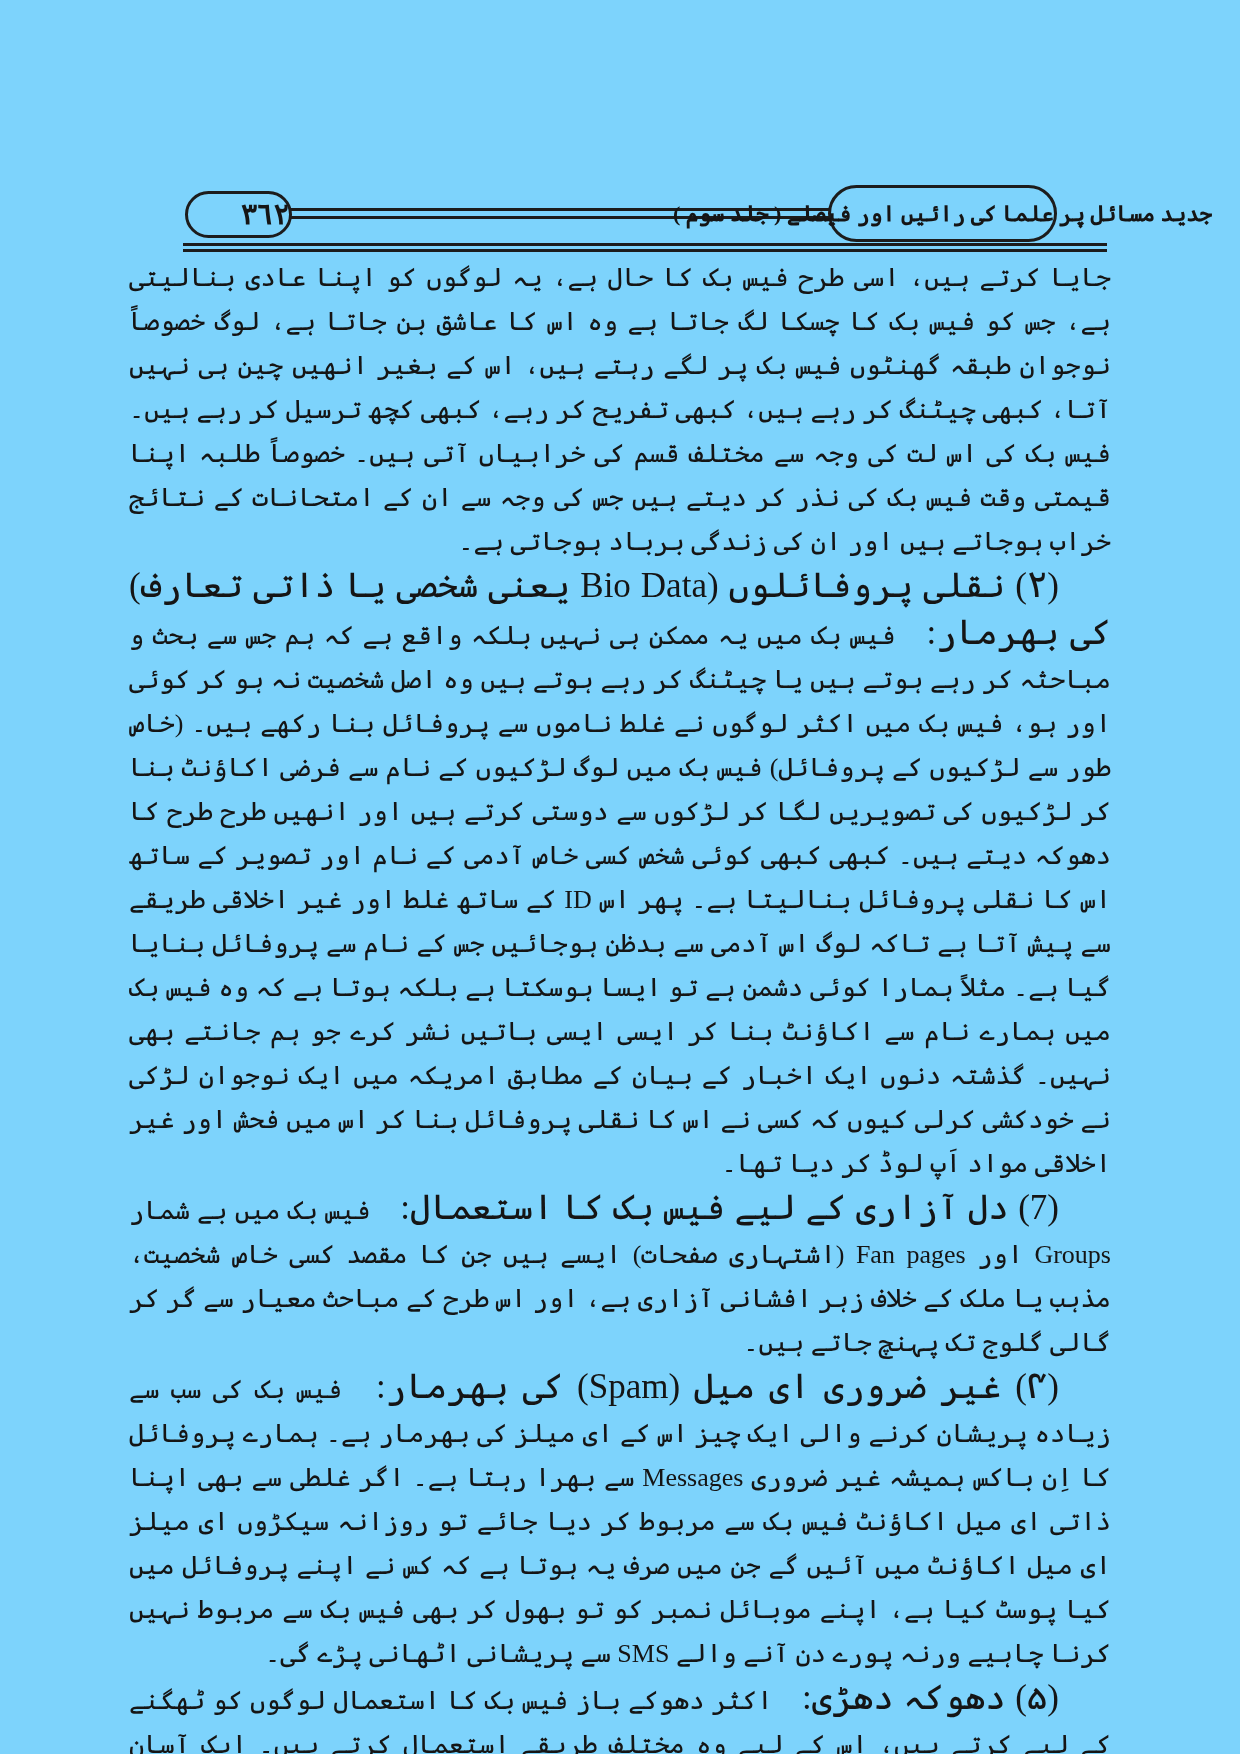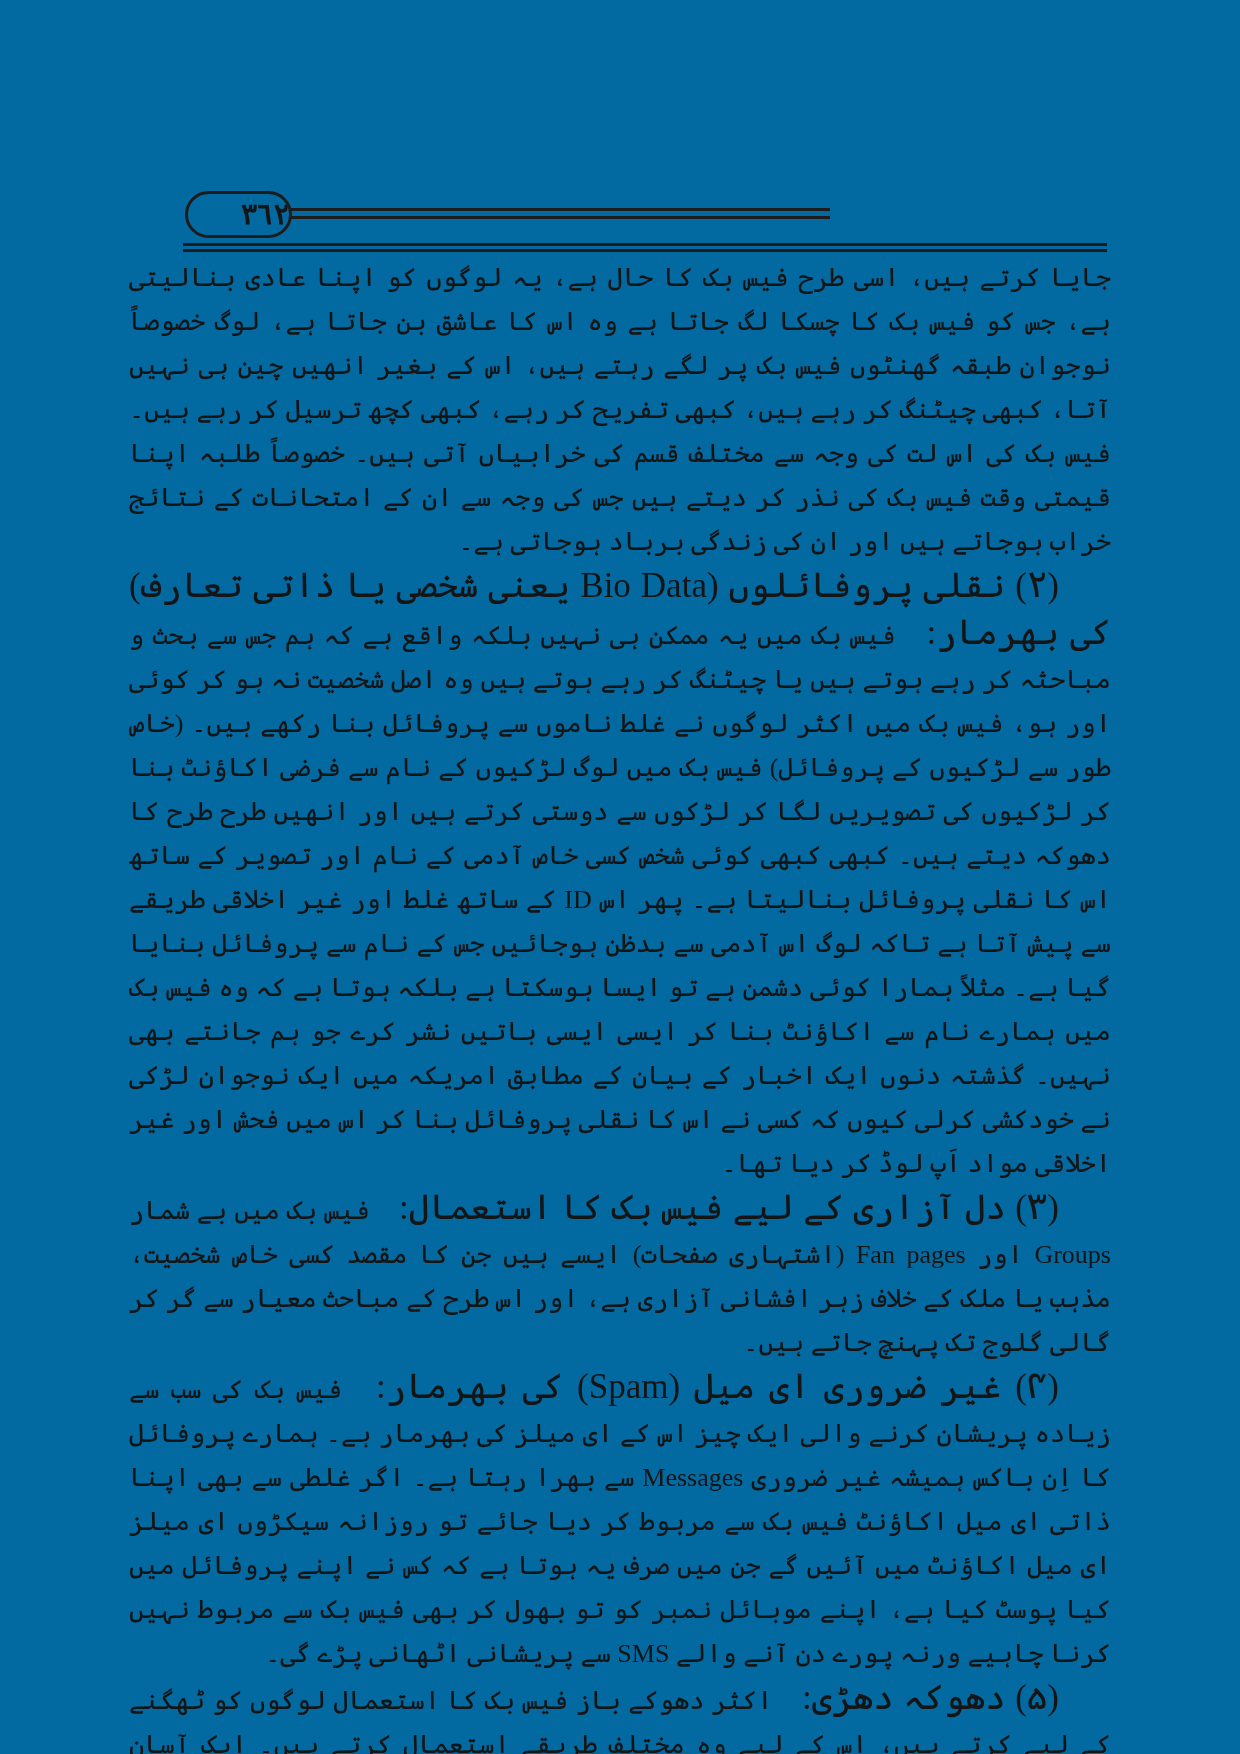--- a/index.html
+++ b/index.html
@@ -4,21 +4,21 @@
 <style>
   html, body {
     margin: 0;
     padding: 0;
     background: #ffffff;
   }
   .page {
     position: relative;
     width: 1240px;
     height: 1754px;
-    background: #0369a1;
+    background: #7dd3fc;
     color: #151515;
     font-family: "Liberation Serif", serif;
     overflow: hidden;
   }
 
   
   .pagenum-box {
     position: absolute;
     left: 185px;
     top: 191px;
@@ -100,28 +100,31 @@
 </style>
 </head>
 <body>
 
 <div class="page">
 
   <div class="pagenum-box">
     <span>۳۶۲</span>
   </div>
   <div class="header-connector"></div>
+  <div class="title-box">
+    <span>جدید مسائل پر علما کی رائیں اور فیصلے ( جلد سوم )</span>
+  </div>
   <div class="header-rule"></div>
 
   <div class="body-text">
 
     <p class="para"><span>جایا کرتے ہیں، اسی طرح فیس بک کا حال ہے، یہ لوگوں کو اپنا عادی بنالیتی ہے، جس کو فیس بک کا چسکا لگ جاتا ہے وہ اس کا عاشق بن جاتا ہے، لوگ خصوصاً نوجوان طبقہ گھنٹوں فیس بک پر لگے رہتے ہیں، اس کے بغیر انھیں چین ہی نہیں آتا، کبھی چیٹنگ کر رہے ہیں، کبھی تفریح کر رہے، کبھی کچھ ترسیل کر رہے ہیں۔ فیس بک کی اس لت کی وجہ سے مختلف قسم کی خرابیاں آتی ہیں۔ خصوصاً طلبہ اپنا قیمتی وقت فیس بک کی نذر کر دیتے ہیں جس کی وجہ سے ان کے امتحانات کے نتائج خراب ہوجاتے ہیں اور ان کی زندگی برباد ہوجاتی ہے۔</span></p>
 
     <p class="para indent"><span class="section-heading">(۲) نقلی پروفائلوں (Bio Data یعنی شخصی یا ذاتی تعارف) کی بھرمار: </span><span>فیس بک میں یہ ممکن ہی نہیں بلکہ واقع ہے کہ ہم جس سے بحث و مباحثہ کر رہے ہوتے ہیں یا چیٹنگ کر رہے ہوتے ہیں وہ اصل شخصیت نہ ہو کر کوئی اور ہو، فیس بک میں اکثر لوگوں نے غلط ناموں سے پروفائل بنا رکھے ہیں۔ (خاص طور سے لڑکیوں کے پروفائل) فیس بک میں لوگ لڑکیوں کے نام سے فرضی اکاؤنٹ بنا کر لڑکیوں کی تصویریں لگا کر لڑکوں سے دوستی کرتے ہیں اور انھیں طرح طرح کا دھوکہ دیتے ہیں۔ کبھی کبھی کوئی شخص کسی خاص آدمی کے نام اور تصویر کے ساتھ اس کا نقلی پروفائل بنالیتا ہے۔ پھر اس ID کے ساتھ غلط اور غیر اخلاقی طریقے سے پیش آتا ہے تاکہ لوگ اس آدمی سے بدظن ہوجائیں جس کے نام سے پروفائل بنایا گیا ہے۔ مثلاً ہمارا کوئی دشمن ہے تو ایسا ہوسکتا ہے بلکہ ہوتا ہے کہ وہ فیس بک میں ہمارے نام سے اکاؤنٹ بنا کر ایسی ایسی باتیں نشر کرے جو ہم جانتے بھی نہیں۔ گذشتہ دنوں ایک اخبار کے بیان کے مطابق امریکہ میں ایک نوجوان لڑکی نے خودکشی کرلی کیوں کہ کسی نے اس کا نقلی پروفائل بنا کر اس میں فحش اور غیر اخلاقی مواد اَپ لوڈ کر دیا تھا۔</span></p>
 
-    <p class="para indent"><span class="section-heading">(۳) دل آزاری کے لیے فیس بک کا استعمال: </span><span>فیس بک میں بے شمار Groups اور Fan pages (اشتہاری صفحات) ایسے ہیں جن کا مقصد کسی خاص شخصیت، مذہب یا ملک کے خلاف زہر افشانی آزاری ہے، اور اس طرح کے مباحث معیار سے گر کر گالی گلوج تک پہنچ جاتے ہیں۔</span></p>
+    <p class="para indent"><span class="section-heading">(7) دل آزاری کے لیے فیس بک کا استعمال: </span><span>فیس بک میں بے شمار Groups اور Fan pages (اشتہاری صفحات) ایسے ہیں جن کا مقصد کسی خاص شخصیت، مذہب یا ملک کے خلاف زہر افشانی آزاری ہے، اور اس طرح کے مباحث معیار سے گر کر گالی گلوج تک پہنچ جاتے ہیں۔</span></p>
 
     <p class="para indent"><span class="section-heading">(۴) غیر ضروری ای میل (Spam) کی بھرمار: </span><span>فیس بک کی سب سے زیادہ پریشان کرنے والی ایک چیز اس کے ای میلز کی بھرمار ہے۔ ہمارے پروفائل کا اِن باکس ہمیشہ غیر ضروری Messages سے بھرا رہتا ہے۔ اگر غلطی سے بھی اپنا ذاتی ای میل اکاؤنٹ فیس بک سے مربوط کر دیا جائے تو روزانہ سیکڑوں ای میلز ای میل اکاؤنٹ میں آئیں گے جن میں صرف یہ ہوتا ہے کہ کس نے اپنے پروفائل میں کیا پوسٹ کیا ہے، اپنے موبائل نمبر کو تو بھول کر بھی فیس بک سے مربوط نہیں کرنا چاہیے ورنہ پورے دن آنے والے SMS سے پریشانی اٹھانی پڑے گی۔</span></p>
 
     <p class="para indent"><span class="section-heading">(۵) دھوکہ دھڑی: </span><span>اکثر دھوکے باز فیس بک کا استعمال لوگوں کو ٹھگنے کے لیے کرتے ہیں، اس کے لیے وہ مختلف طریقے استعمال کرتے ہیں۔ ایک آسان طریقہ یہ ہے کہ وہ بالکل فیس بک جیسی ایک نقلی ویب سائٹ بناتے ہیں اور کسی لنک کے ذریعہ اس ویب سائٹ تک پہنچا دیتے ہیں۔ لوگ اسے اصلی فیس بک سمجھ کر اپنا یوزر آئی ڈی اور پاس ورڈ دے کر لاگ اِن کرنے کی کوشش کرتے ہیں اور اس طرح سے یوزر آئی ڈی اور پاس ورڈ دھوکے بازوں کے ہاتھ لگ جاتا ہے۔ پھر وہ اسے استعمال کر کے لوگوں کے اصل فیس بک اکاؤنٹ میں داخل ہوتے ہیں اور غلط حرکتیں کرتے ہیں۔</span></p>
 
   </div>
 </div>
 
 </body></html>

